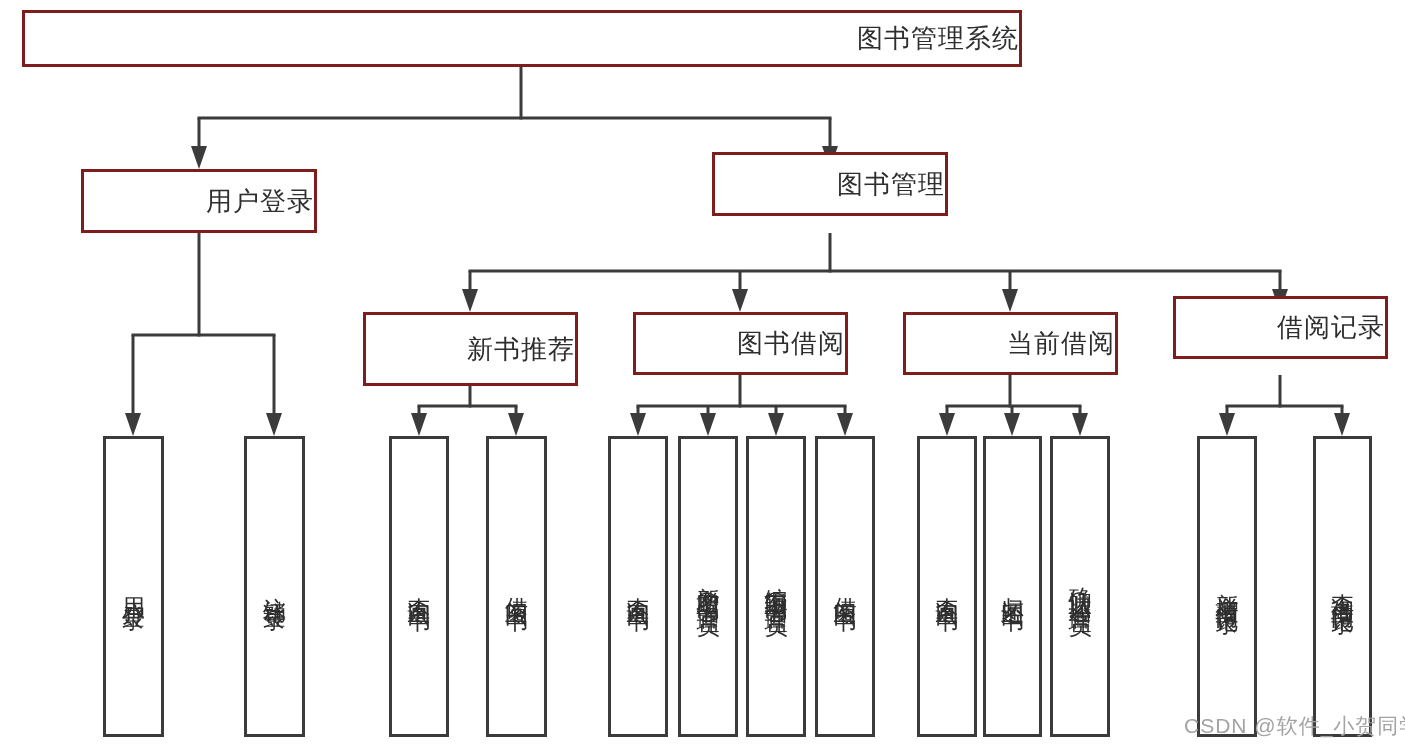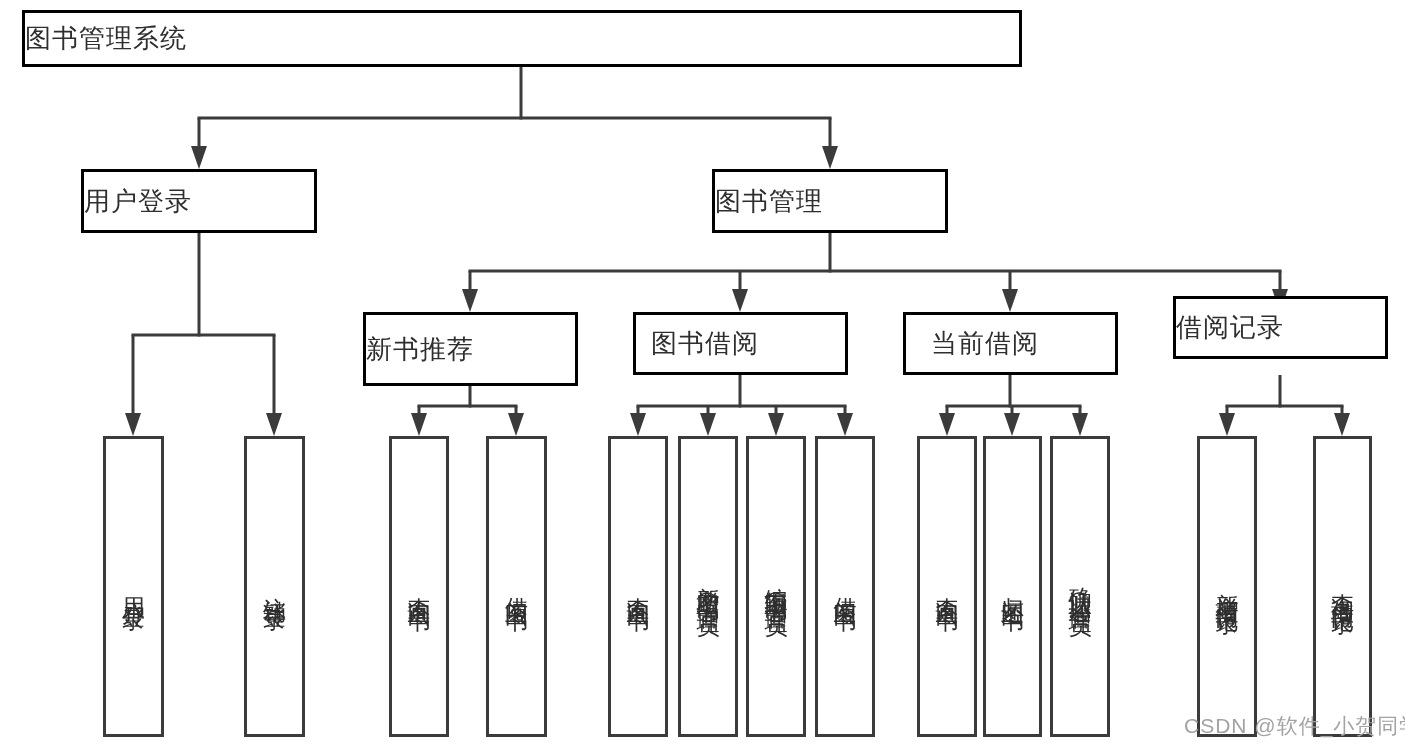--- a/index.html
+++ b/index.html
@@ -7,23 +7,23 @@
     position:relative;
     width:1405px;height:747px;
     background:#ffffff;
     font-family:"Liberation Sans", sans-serif;
     overflow:hidden;
   }
   #wires{position:absolute;left:0;top:0;width:1405px;height:747px;}
   .node{
     position:absolute;
     box-sizing:border-box;
-    border:3px solid #000000;
+    border:3px solid #7f1d1d;
     background:#ffffff;
-    display:flex;align-items:center;justify-content:flex-start;
+    display:flex;align-items:center;justify-content:flex-end;
     color:#2e2e2e;
     font-size:26px;
     letter-spacing:1px;
     z-index:2;
   }
   .leaf{
     position:absolute;
     box-sizing:border-box;
     border:3px solid #3b3b3b;
     background:#ffffff;
@@ -105,21 +105,21 @@
       <polygon points="1334,413 1350,413 1342,436" fill="#3b3b3b"></polygon>
     </svg>
 
   <div class="node" style="left:22px;top:10px;width:1000px;height:57px;">
     <span>图书管理系统</span>
   </div>
 
   <div class="node" style="left:81px;top:169px;width:236px;height:64px;">
     <span>用户登录</span>
   </div>
-  <div class="node" style="left:712px;top:169px;width:236px;height:64px;">
+  <div class="node" style="left:712px;top:152px;width:236px;height:64px;">
     <span>图书管理</span>
   </div>
 
   <div class="node" style="left:363px;top:312px;width:215px;height:74px;">
     <span>新书推荐</span>
   </div>
   <div class="node" style="left:633px;top:312px;width:215px;height:63px;padding-left:15px;">
     <span>图书借阅</span>
   </div>
   <div class="node" style="left:903px;top:312px;width:215px;height:63px;padding-left:25px;">

